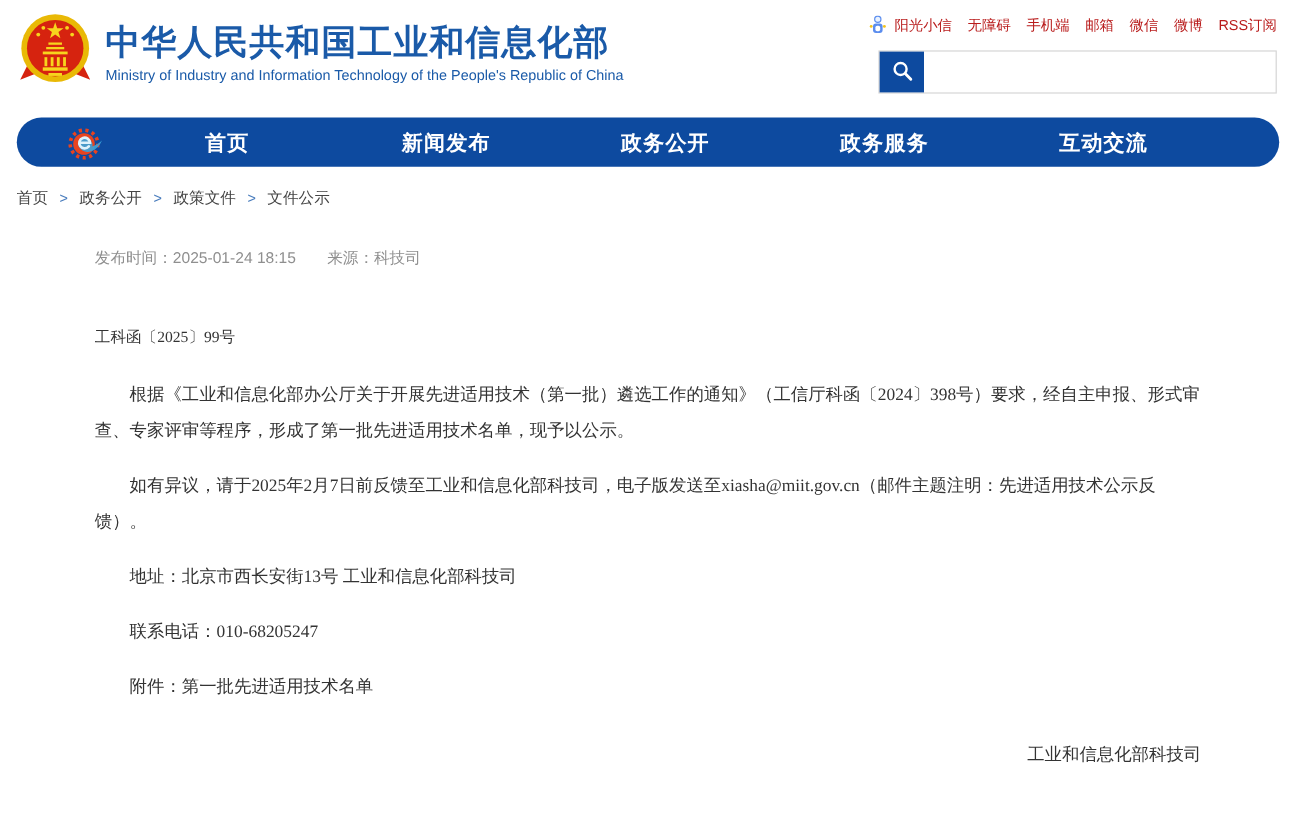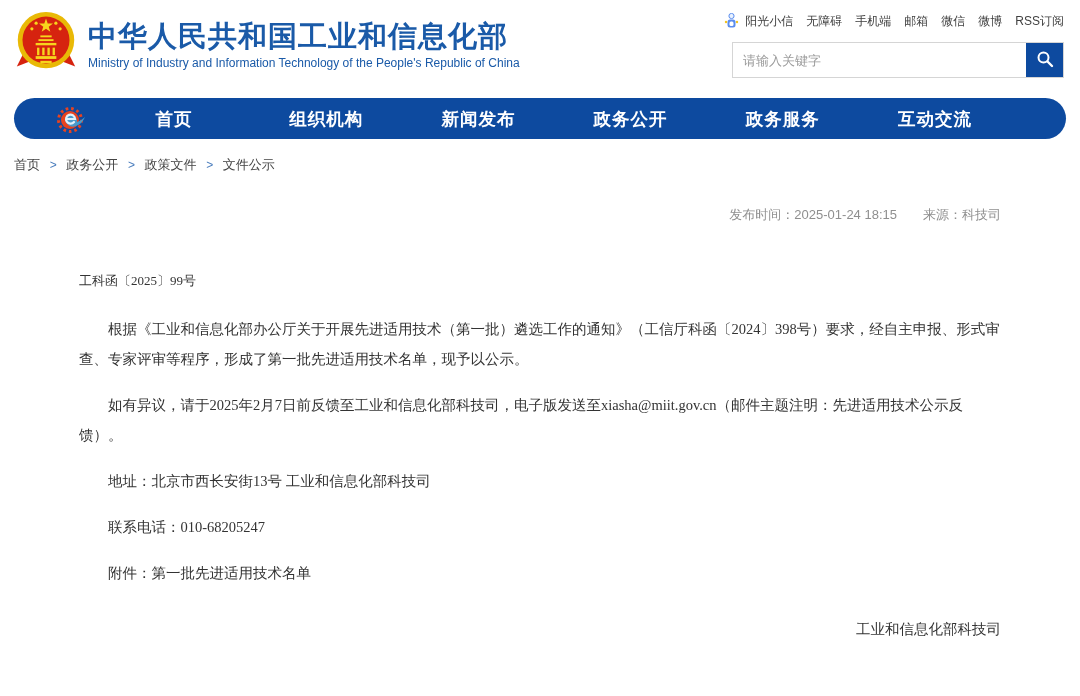--- a/index.html
+++ b/index.html
@@ -11,21 +11,21 @@
                  padding:8px 16px 0 14px; height:96px; }
   .brand { display:flex; align-items:center; gap:10px; }
   .emblem { width:64px; height:68px; flex:0 0 auto; }
   .brand-text { padding-top:4px; }
   .site-title { color:#1a5aa8; font-size:29px; font-weight:bold; letter-spacing:1px; line-height:34px; }
   .site-subtitle { color:#1a5aa8; font-size:12px; margin-top:3px; }
 
   .header-right { width:332px; padding-top:2px; }
   .top-links { display:flex; align-items:center; justify-content:flex-end; gap:13px;
                font-size:12px; color:#333; height:22px; white-space:nowrap; }
-  .top-links a { color:#404040; text-decoration:none; cursor:pointer; }
+  .top-links a { color:#b91c1c; text-decoration:none; cursor:pointer; }
   .mascot { width:15px; height:17px; display:inline-block; margin-right:-7px; }
 
   .search-box { margin-top:10px; display:flex; border:1px solid #d5d5d5; height:36px; }
   .search-box input { flex:1; border:none; outline:none; padding:0 10px; font-size:13px; color:#333;
                       font-family:inherit; }
   .search-box input::placeholder { color:#9b9b9b; }
   .search-btn { width:37px; height:34px; background:#0d4a9f; border:none; cursor:pointer;
                 display:flex; align-items:center; justify-content:center; }
 
   
@@ -37,21 +37,21 @@
 
   
   .breadcrumb { padding:17px 0 0 14px; font-size:13px; color:#444; }
   .breadcrumb a { color:#444; text-decoration:none; cursor:pointer; }
   .breadcrumb .sep { color:#4a7dbd; margin:0 6px; font-size:12px; }
 
   
   .article { width:922px; margin:0 auto; color:#333; }
   .article h1 { text-align:center; font-size:21px; font-weight:bold; color:#000;
                 margin-top:40px; letter-spacing:1px; }
-  .meta { text-align:right; color:#8f8f8f; font-size:13px; margin-top:32px; }
+  .meta { text-align:left; color:#8f8f8f; font-size:13px; margin-top:32px; }
   .meta .gap { display:inline-block; width:26px; }
   .doc-number { text-align:left; font-size:13px; margin-top:48px;
                 font-family:"Liberation Serif","DejaVu Serif",serif; }
   .body-text { font-family:"Liberation Serif","DejaVu Serif",serif; font-size:14.5px;
                line-height:30px; margin-top:24px; }
   .body-text p { text-indent:2em; margin-bottom:16px; }
   .signature { text-align:right; padding-right:0; margin-top:28px; font-size:14.5px; line-height:26px;
                font-family:"Liberation Serif","DejaVu Serif",serif; }
 </style>
 </head>
@@ -100,21 +100,20 @@
       </span>
       <a>阳光小信</a>
       <a>无障碍</a>
       <a>手机端</a>
       <a>邮箱</a>
       <a>微信</a>
       <a>微博</a>
       <a>RSS订阅</a>
     </div>
     <div class="search-box">
-      <input type="text" placeholder="请输入关键字" style="">
       <button class="search-btn">
         <span>
           <svg viewBox="0 0 18 18" width="18" height="18">
             <circle cx="7.5" cy="7.5" r="5" fill="none" stroke="#fff" stroke-width="2"></circle>
             <line x1="11.5" y1="11.5" x2="16" y2="16" stroke="#fff" stroke-width="2.4" stroke-linecap="round"></line>
           </svg>
         </span>
       </button>
     </div>
   </div>
@@ -123,21 +122,20 @@
 <nav class="main-nav">
   <span class="nav-logo">
     <svg viewBox="0 0 32 32" width="32" height="32">
       <circle cx="14" cy="17" r="9" fill="#e8431f"></circle>
       <circle cx="14" cy="17" r="11.5" fill="none" stroke="#e8431f" stroke-width="3" stroke-dasharray="2.6 2.9"></circle>
       <path d="M9 17 a6 6 0 1 1 12 2 q4 -1 8 -5 q-3 7 -9 9 a8 8 0 0 1 -11 -6 Z" fill="#3aa4dc" opacity="0.9"></path>
       <path d="M11 16 h8 a4.5 4.5 0 1 0 -1 3" fill="none" stroke="#dff1fb" stroke-width="2.2" stroke-linecap="round"></path>
     </svg>
   </span>
   <a class="nav-item">首页</a>
-  <a class="nav-item">组织机构</a>
   <a class="nav-item">新闻发布</a>
   <a class="nav-item">政务公开</a>
   <a class="nav-item">政务服务</a>
   <a class="nav-item">互动交流</a>
 </nav>
 
 <div class="breadcrumb">
   <a>首页</a>
   <span class="sep">&gt;</span>
   <a>政务公开</a>

